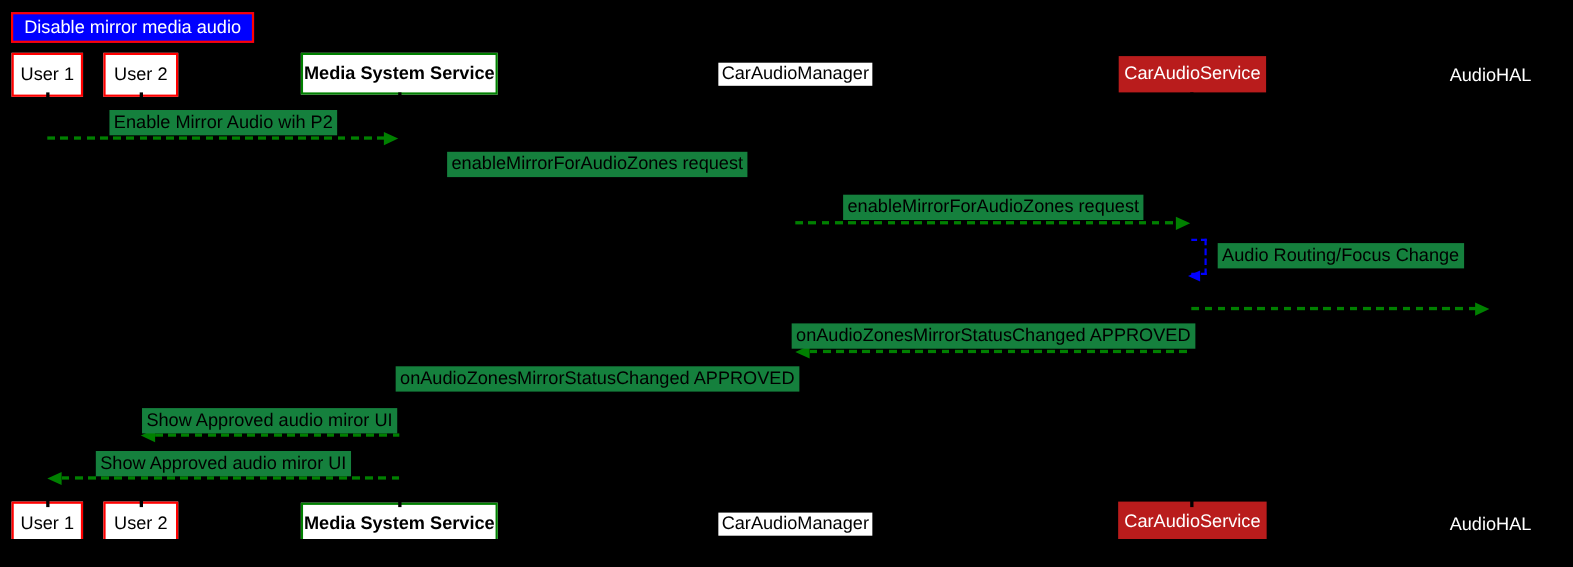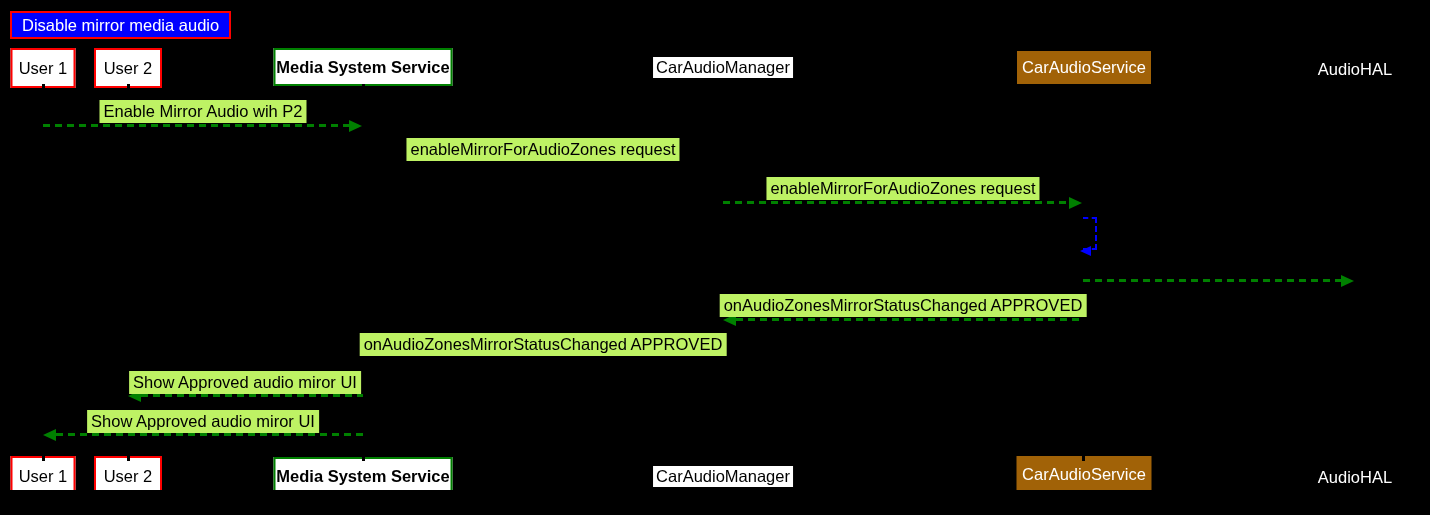--- a/index.html
+++ b/index.html
@@ -11,33 +11,33 @@
   .lifeline{position:absolute;width:3px;top:84px;height:377px;background:#000;z-index:3;}
   
   .actor{
     position:absolute;transform:translateX(-50%);
     display:flex;align-items:center;justify-content:center;
     font-size:16.5px;color:#000;background:#fff;box-sizing:border-box;z-index:2;
     white-space:nowrap;
   }
   .actor.red{border:2.5px solid #ff0000;}
   .actor.green{border:2.5px solid #008000;font-weight:bold;}
-  .actor.bluebox{background:#a16207;color:#fff;border:none;}
+  .actor.bluebox{background:#b91c1c;color:#fff;border:none;}
   .actor.plain{padding:1px 3px;height:auto;}
   .actor.bare{background:transparent;color:#fff;}
   
   .title-box{
     position:absolute;left:10px;top:11px;height:28px;box-sizing:border-box;
     background:#0000ff;border:2.5px solid #ff0000;color:#fff;
     font-size:16.5px;display:flex;align-items:center;padding:0 10px;z-index:2;
     white-space:nowrap;
   }
   
   .msg-label{
-    position:absolute;background:#bef264;color:#000;font-size:16.5px;line-height:19px;
+    position:absolute;background:#15803d;color:#000;font-size:16.5px;line-height:19px;
     padding:2px 4px;white-space:nowrap;z-index:5;
   }
   .msg-label.centered{transform:translateX(-50%);}
   
   .msg-line{
     position:absolute;height:3px;z-index:4;
     background:repeating-linear-gradient(90deg,#008000 0 7px,transparent 7px 12px);
   }
   .msg-line.hidden-line{background:repeating-linear-gradient(90deg,#000 0 7px,transparent 7px 12px);}
   .head{position:absolute;width:0;height:0;z-index:4;}
@@ -77,20 +77,21 @@
 
   <div class="msg-label centered" style="left:543px;top:138px">enableMirrorForAudioZones request</div>
   <div class="msg-line hidden-line" style="left:363px;top:162px;width:360px"></div>
 
   <div class="msg-label centered" style="left:903px;top:177px">enableMirrorForAudioZones request</div>
   <div class="msg-line" style="left:723px;top:201px;width:347px"></div>
   <div class="head right" style="left:1069px;top:196.5px"></div>
 
   <div class="self-loop"></div>
   <div class="head loop-left"></div>
+  <div class="msg-label" style="left:1107px;top:221px">Audio Routing/Focus Change</div>
 
   <div class="msg-line" style="left:1083px;top:279px;width:259px"></div>
   <div class="head right" style="left:1341px;top:274.5px"></div>
 
   <div class="msg-label centered" style="left:903px;top:294px">onAudioZonesMirrorStatusChanged APPROVED</div>
   <div class="msg-line" style="left:736px;top:318px;width:347px"></div>
   <div class="head left" style="left:723px;top:313.5px"></div>
 
   <div class="msg-label centered" style="left:543px;top:333px">onAudioZonesMirrorStatusChanged APPROVED</div>
   <div class="msg-line hidden-line" style="left:363px;top:357px;width:360px"></div>

